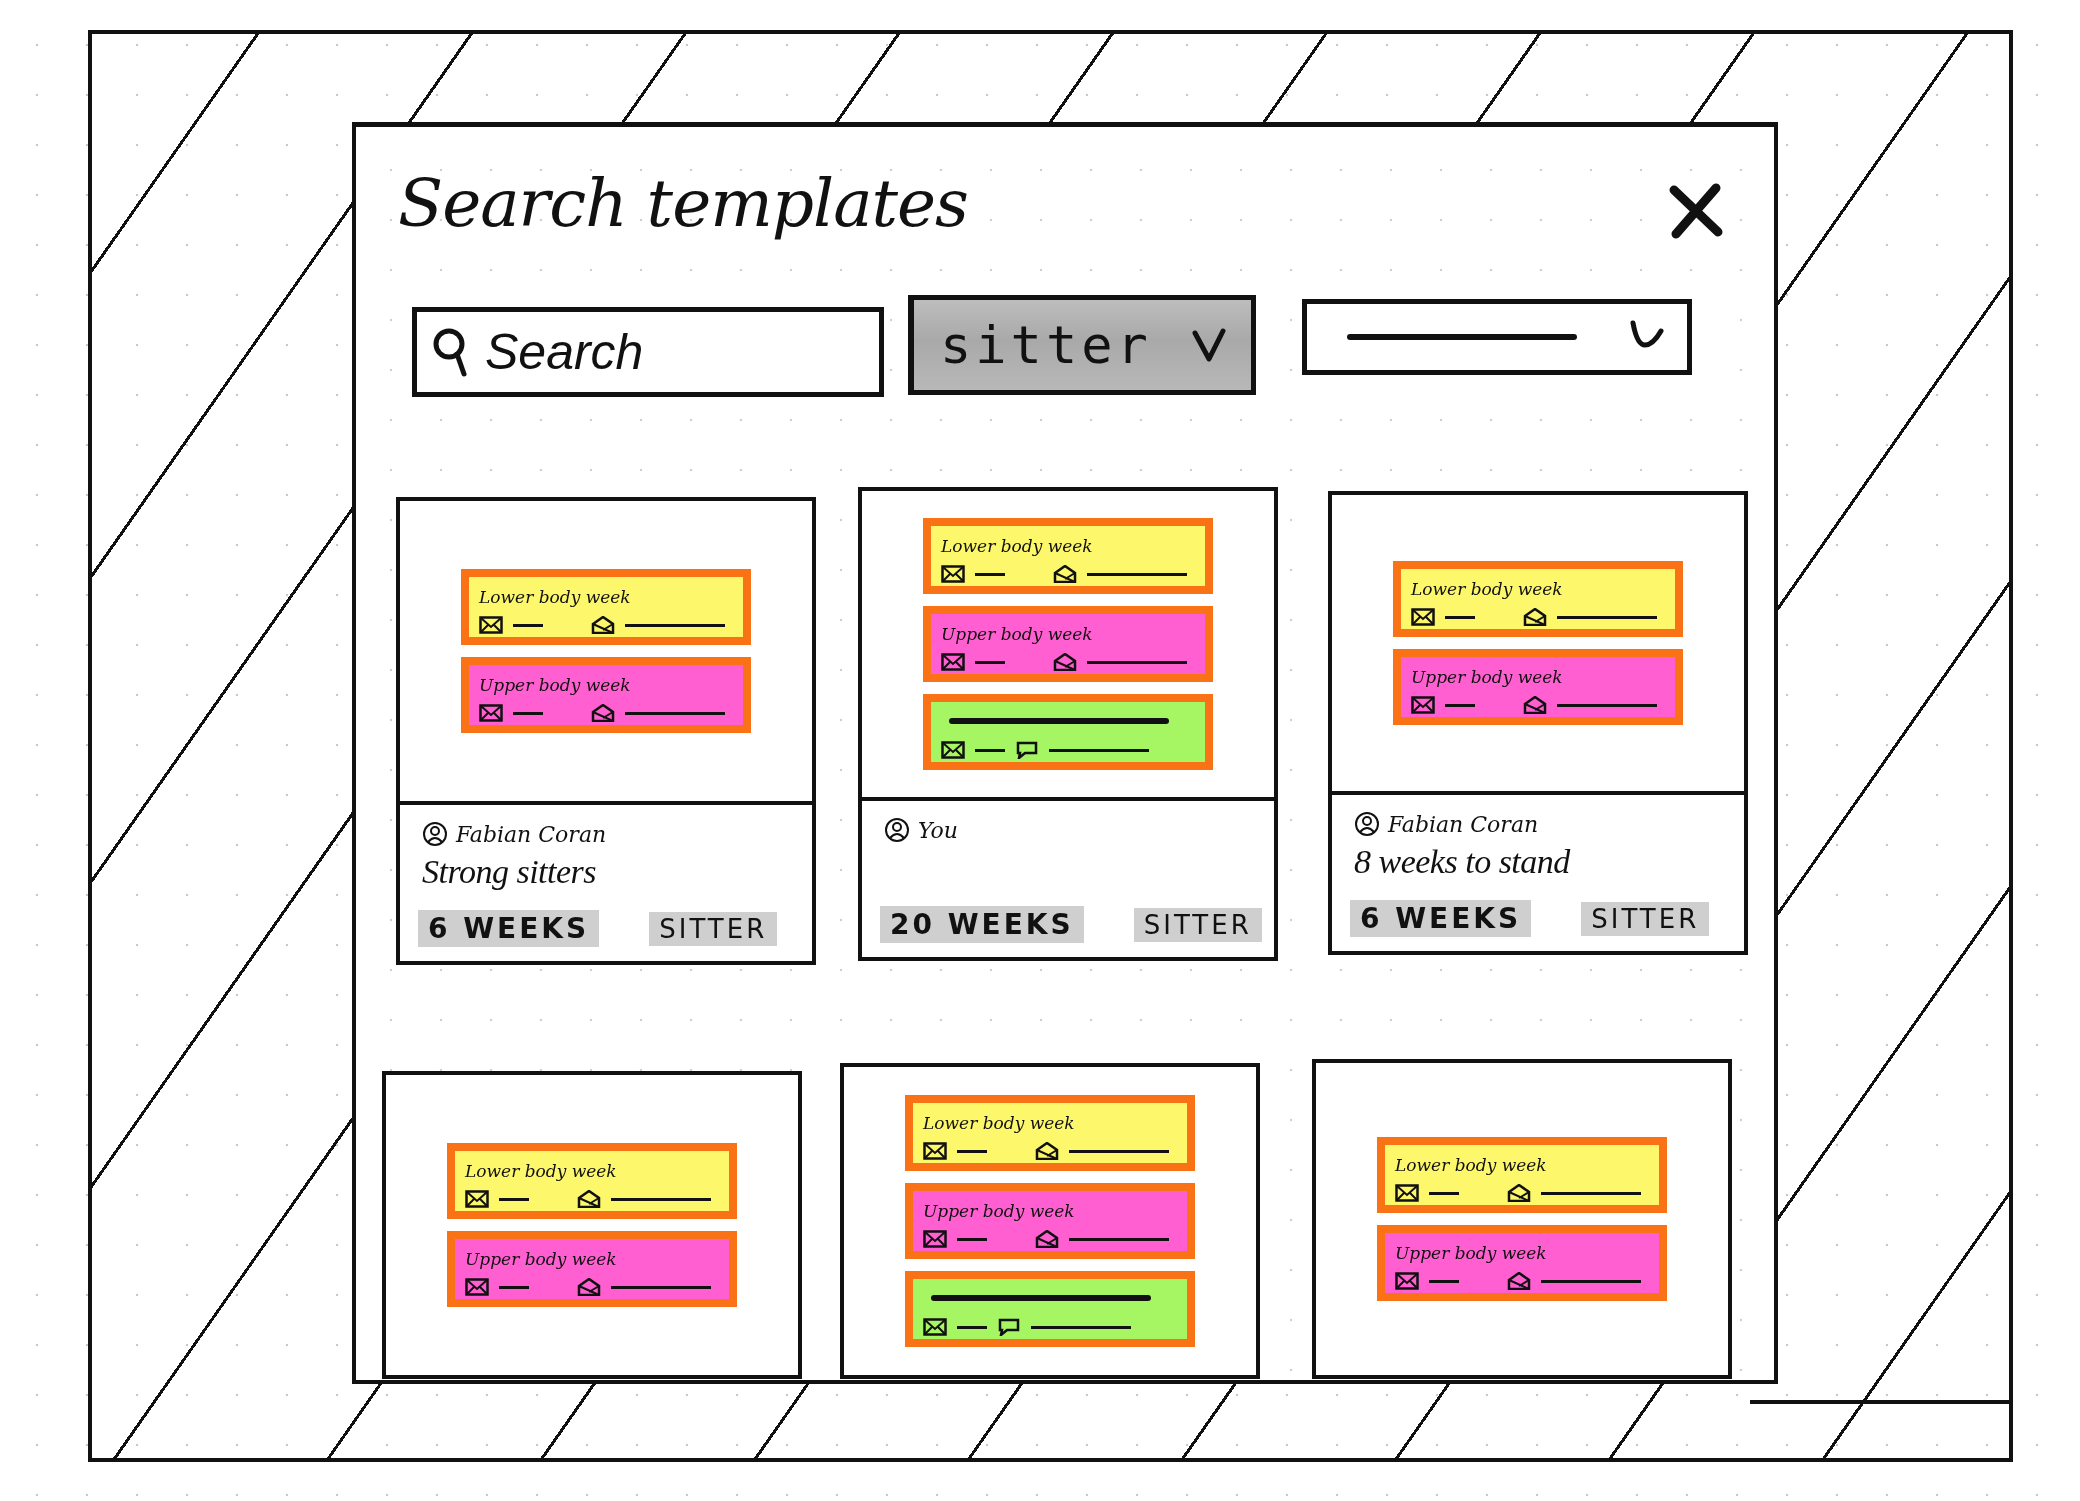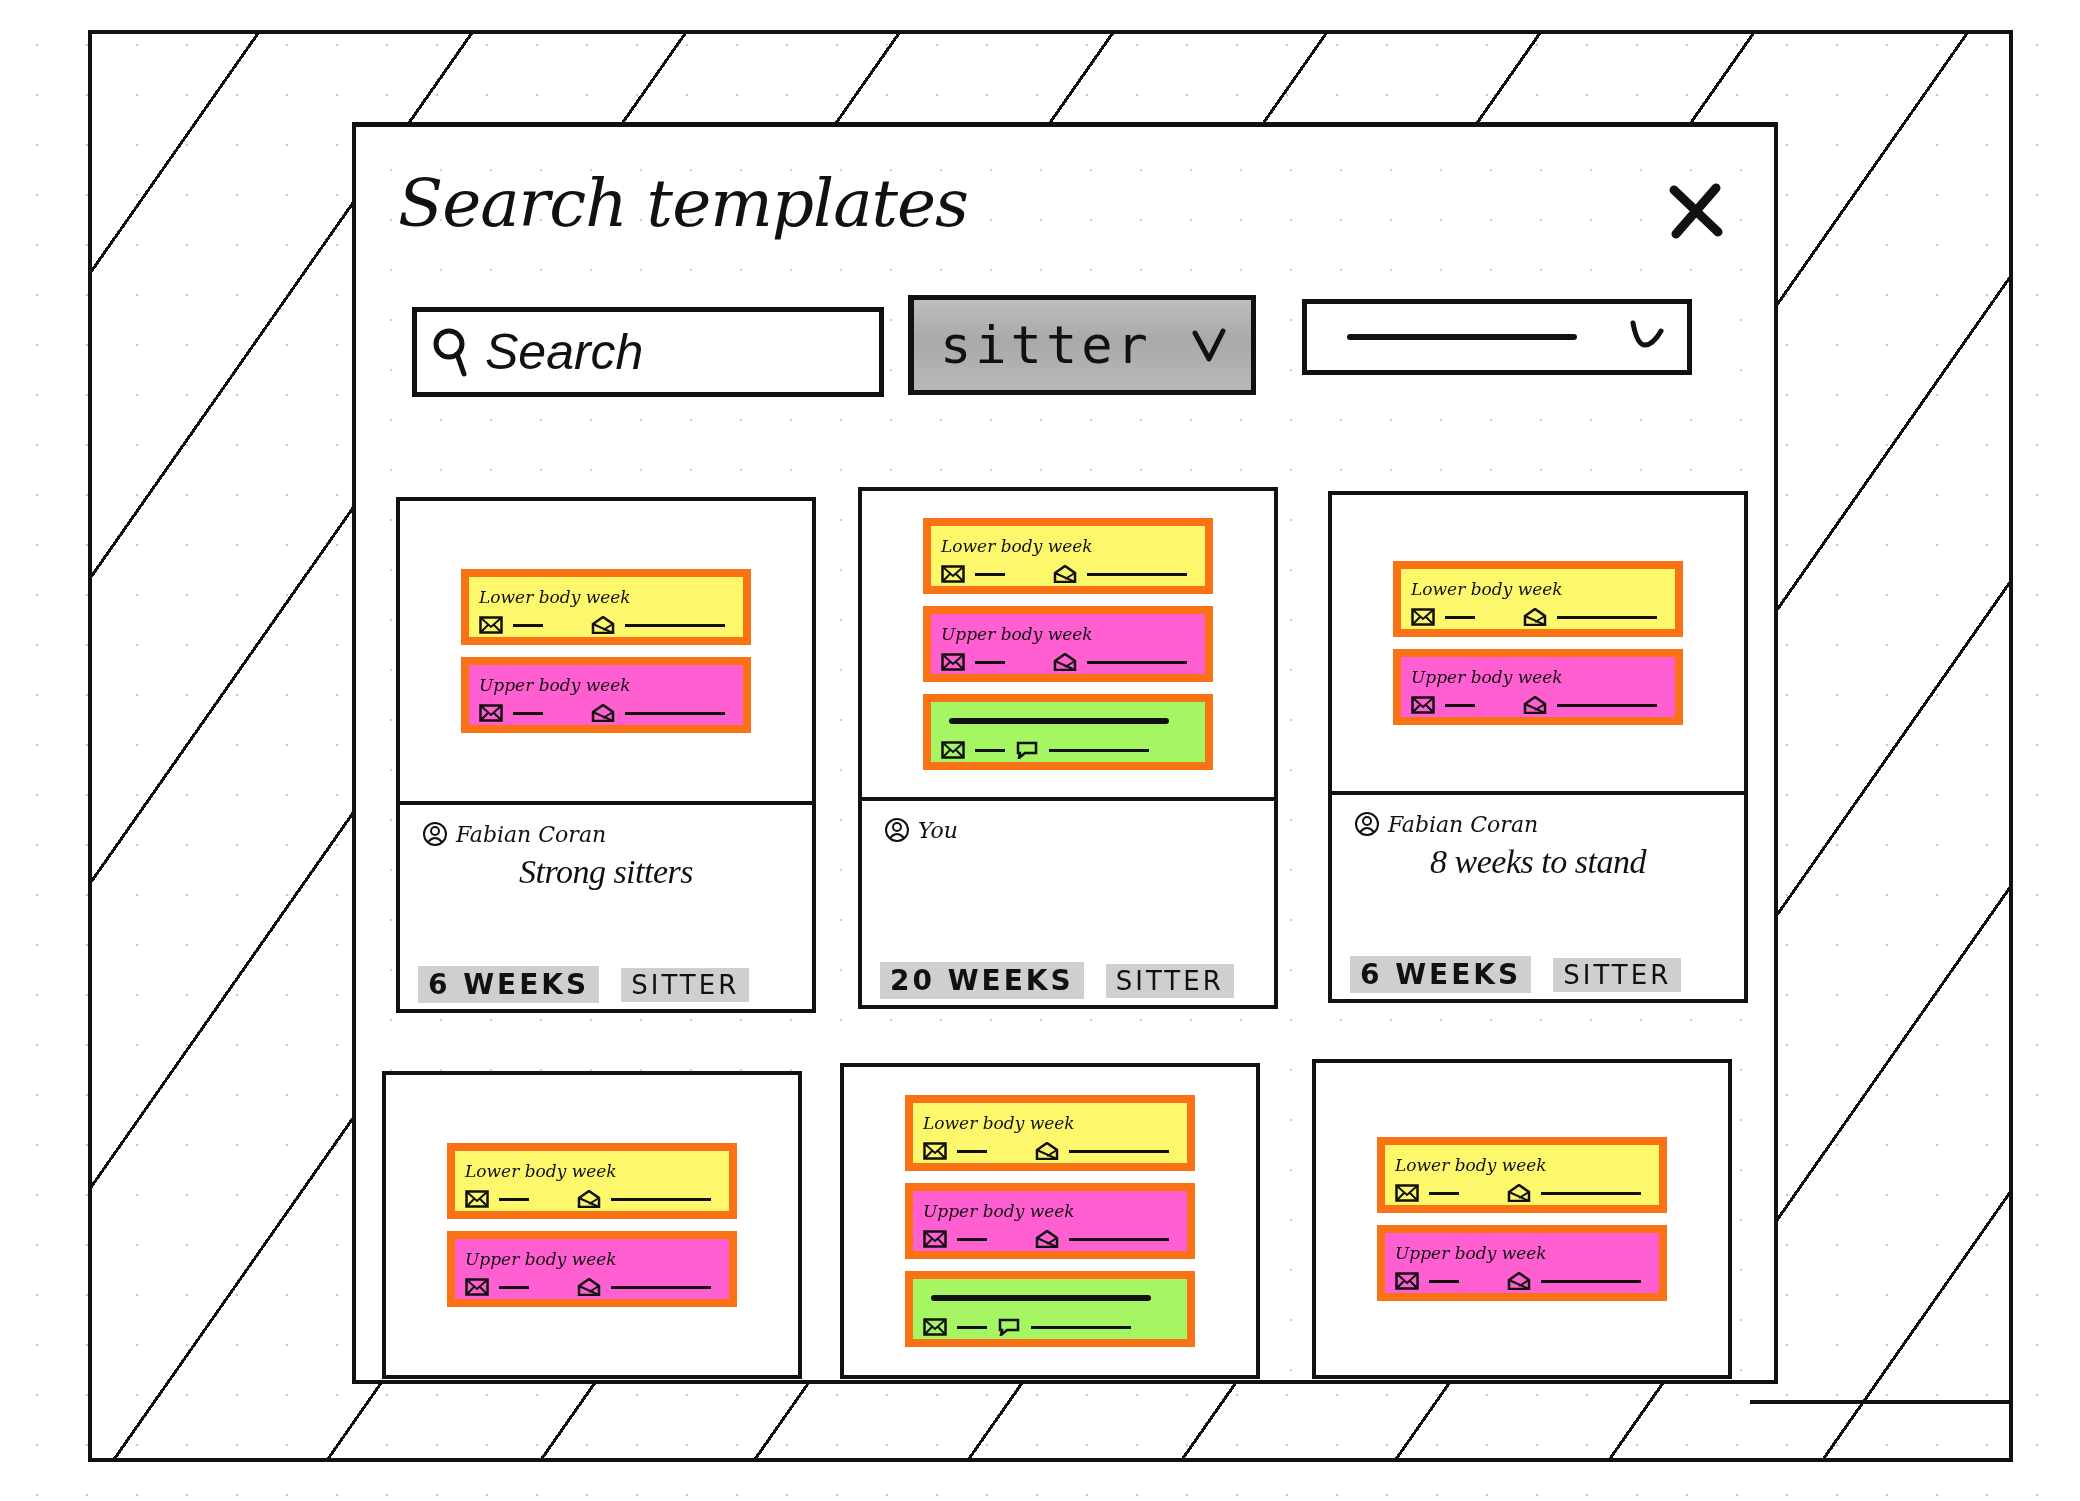--- a/index.html
+++ b/index.html
@@ -90,24 +90,24 @@
     font-family: "DejaVu Serif", serif; font-style: italic; font-size: 17px; color: #111;
     height: 28px; line-height: 28px;
   }
   .week .w-title.scribble {
     height: 6px; margin: 10px 0 12px 8px; width: 220px; background: #111; border-radius: 3px;
   }
   .week .w-row { display: flex; align-items: center; gap: 10px; height: 28px; }
   .icon-box { width: 24px; height: 18px; }
   .dash-short { width: 30px; height: 3px; background: #111; }
   .dash-long { width: 100px; height: 3px; background: #111; }
-  .card .meta { padding: 16px 22px 4px 22px; height: 204px; position: relative; text-align: center; }
+  .card .meta { padding: 16px 22px 4px 22px; height: 156px; position: relative; }
   .author { display: flex; align-items: center; gap: 8px; font-family: "DejaVu Serif", serif; font-style: italic; font-size: 22px; }
   .card-title { margin-top: 6px; font-family: Liberation Serif, serif; font-style: italic; font-size: 34px; letter-spacing: -0.5px; }
-  .badges { position: absolute; left: 18px; bottom: 6px; display: flex; gap: 22px; align-items: center; }
+  .badges { position: absolute; left: 18px; bottom: 14px; display: flex; gap: 50px; align-items: center; }
   .badge {
     background: #cfcfcf; padding: 2px 10px;
     font-family: "DejaVu Sans", sans-serif; font-weight: bold; font-size: 28px; letter-spacing: 3px;
   }
   .badge.light { font-weight: normal; font-size: 26px; }
 </style>
 </head>
 <body>
 
 <div class="backdrop"></div>

